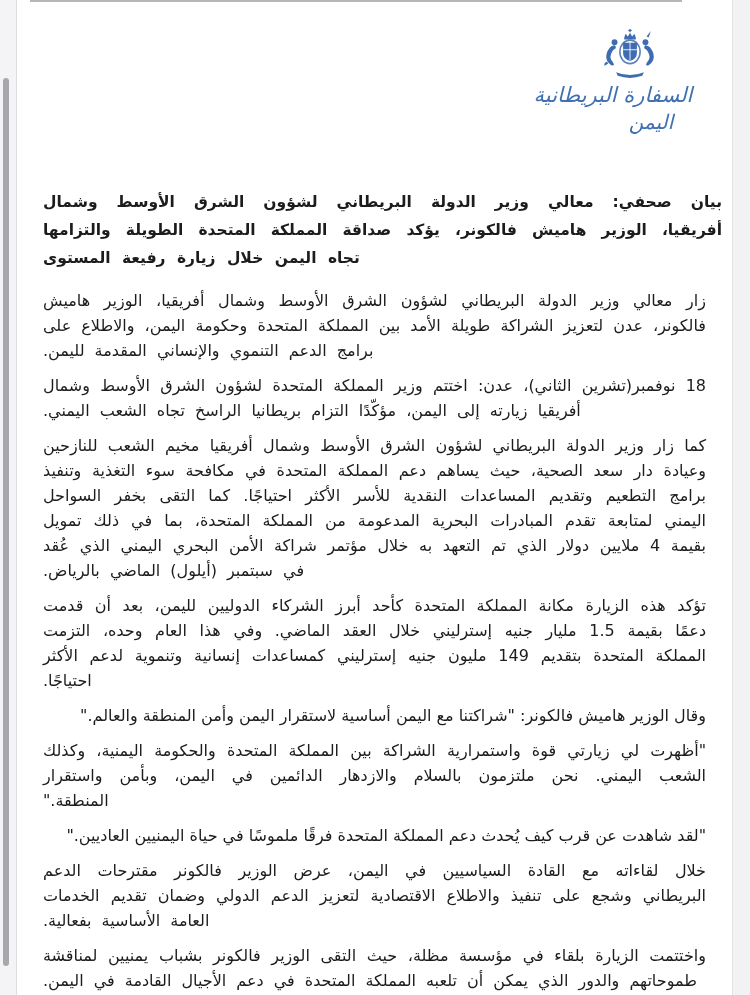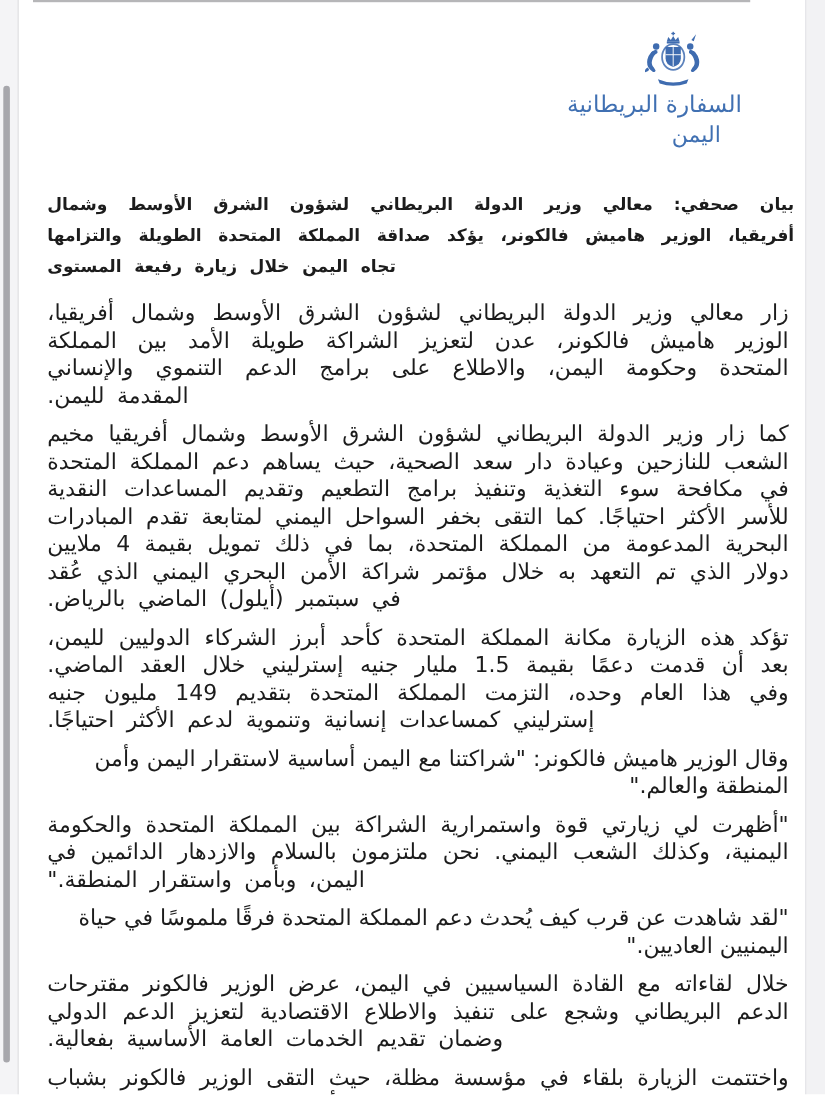--- a/index.html
+++ b/index.html
@@ -42,47 +42,48 @@
 
   .page {
     position: absolute; left: 17px; right: 18px; top: 0; bottom: 0;
     background: #ffffff;
     direction: rtl;
     padding: 26px 10px 0 26px;
     box-sizing: border-box;
   }
 
   .letterhead {
-    position: absolute; top: 26px; right: 32px;
+    position: absolute; top: 26px; right: 14px;
     width: 210px; text-align: center;
     color: #3f6cb0;
+    font-style: italic;
   }
   .crest { display: block; margin: 0 auto; transform: translateX(17px); }
   .embassy-name {
     font-size: 21px; line-height: 27px; white-space: nowrap;
     color: #4070b2;
   }
   .embassy-country {
     font-size: 20px; line-height: 27px; white-space: nowrap;
     color: #4070b2;
     transform: translateX(38px);
   }
 
   .doc-body { padding-top: 128px; }
 
   .headline {
     font-size: 15.5px; font-weight: bold;
-    line-height: 28px; margin: 18px 0 16px 0;
+    line-height: 28px; margin: 34px 0 16px 0;
     text-align: justify; text-align-last: left;
     word-spacing: 6px;
   }
 
   .para {
-    font-size: 20px; line-height: 25px;
-    margin: 0 5px 10px 0;
+    font-size: 16px; line-height: 25px;
+    margin: 0 16px 10px 0;
     text-align: justify; text-align-last: left;
     word-spacing: 5px;
   }
   .para-single {
     text-align: right; text-align-last: right;
     word-spacing: normal;
   }
 </style>
 </head>
 <body>
@@ -124,20 +125,21 @@
       </g>
     </svg>
     <div class="embassy-name">السفارة البريطانية</div>
     <div class="embassy-country">اليمن</div>
   </div>
 
   <div class="doc-body">
     <h1 class="headline">بيان صحفي: معالي وزير الدولة البريطاني لشؤون الشرق الأوسط وشمال أفريقيا، الوزير هاميش فالكونر، يؤكد صداقة المملكة المتحدة الطويلة والتزامها تجاه اليمن خلال زيارة رفيعة المستوى</h1>
 
     <p class="para">زار معالي وزير الدولة البريطاني لشؤون الشرق الأوسط وشمال أفريقيا، الوزير هاميش فالكونر، عدن لتعزيز الشراكة طويلة الأمد بين المملكة المتحدة وحكومة اليمن، والاطلاع على برامج الدعم التنموي والإنساني المقدمة لليمن.</p>
+    <p class="para">18 نوفمبر(تشرين الثاني)، عدن: اختتم وزير المملكة المتحدة لشؤون الشرق الأوسط وشمال أفريقيا زيارته إلى اليمن، مؤكّدًا التزام بريطانيا الراسخ تجاه الشعب اليمني.</p>
     <p class="para">كما زار وزير الدولة البريطاني لشؤون الشرق الأوسط وشمال أفريقيا مخيم الشعب للنازحين وعيادة دار سعد الصحية، حيث يساهم دعم المملكة المتحدة في مكافحة سوء التغذية وتنفيذ برامج التطعيم وتقديم المساعدات النقدية للأسر الأكثر احتياجًا. كما التقى بخفر السواحل اليمني لمتابعة تقدم المبادرات البحرية المدعومة من المملكة المتحدة، بما في ذلك تمويل بقيمة 4 ملايين دولار الذي تم التعهد به خلال مؤتمر شراكة الأمن البحري اليمني الذي عُقد في سبتمبر (أيلول) الماضي بالرياض.</p>
     <p class="para">تؤكد هذه الزيارة مكانة المملكة المتحدة كأحد أبرز الشركاء الدوليين لليمن، بعد أن قدمت دعمًا بقيمة 1.5 مليار جنيه إسترليني خلال العقد الماضي. وفي هذا العام وحده، التزمت المملكة المتحدة بتقديم 149 مليون جنيه إسترليني كمساعدات إنسانية وتنموية لدعم الأكثر احتياجًا.</p>
     <p class="para para-single">وقال الوزير هاميش فالكونر: "شراكتنا مع اليمن أساسية لاستقرار اليمن وأمن المنطقة والعالم."</p>
     <p class="para">"أظهرت لي زيارتي قوة واستمرارية الشراكة بين المملكة المتحدة والحكومة اليمنية، وكذلك الشعب اليمني. نحن ملتزمون بالسلام والازدهار الدائمين في اليمن، وبأمن واستقرار المنطقة."</p>
     <p class="para para-single">"لقد شاهدت عن قرب كيف يُحدث دعم المملكة المتحدة فرقًا ملموسًا في حياة اليمنيين العاديين."</p>
     <p class="para">خلال لقاءاته مع القادة السياسيين في اليمن، عرض الوزير فالكونر مقترحات الدعم البريطاني وشجع على تنفيذ والاطلاع الاقتصادية لتعزيز الدعم الدولي وضمان تقديم الخدمات العامة الأساسية بفعالية.</p>
     <p class="para">واختتمت الزيارة بلقاء في مؤسسة مظلة، حيث التقى الوزير فالكونر بشباب يمنيين لمناقشة طموحاتهم والدور الذي يمكن أن تلعبه المملكة المتحدة في دعم الأجيال القادمة في اليمن.</p>
 
   </div>
 

